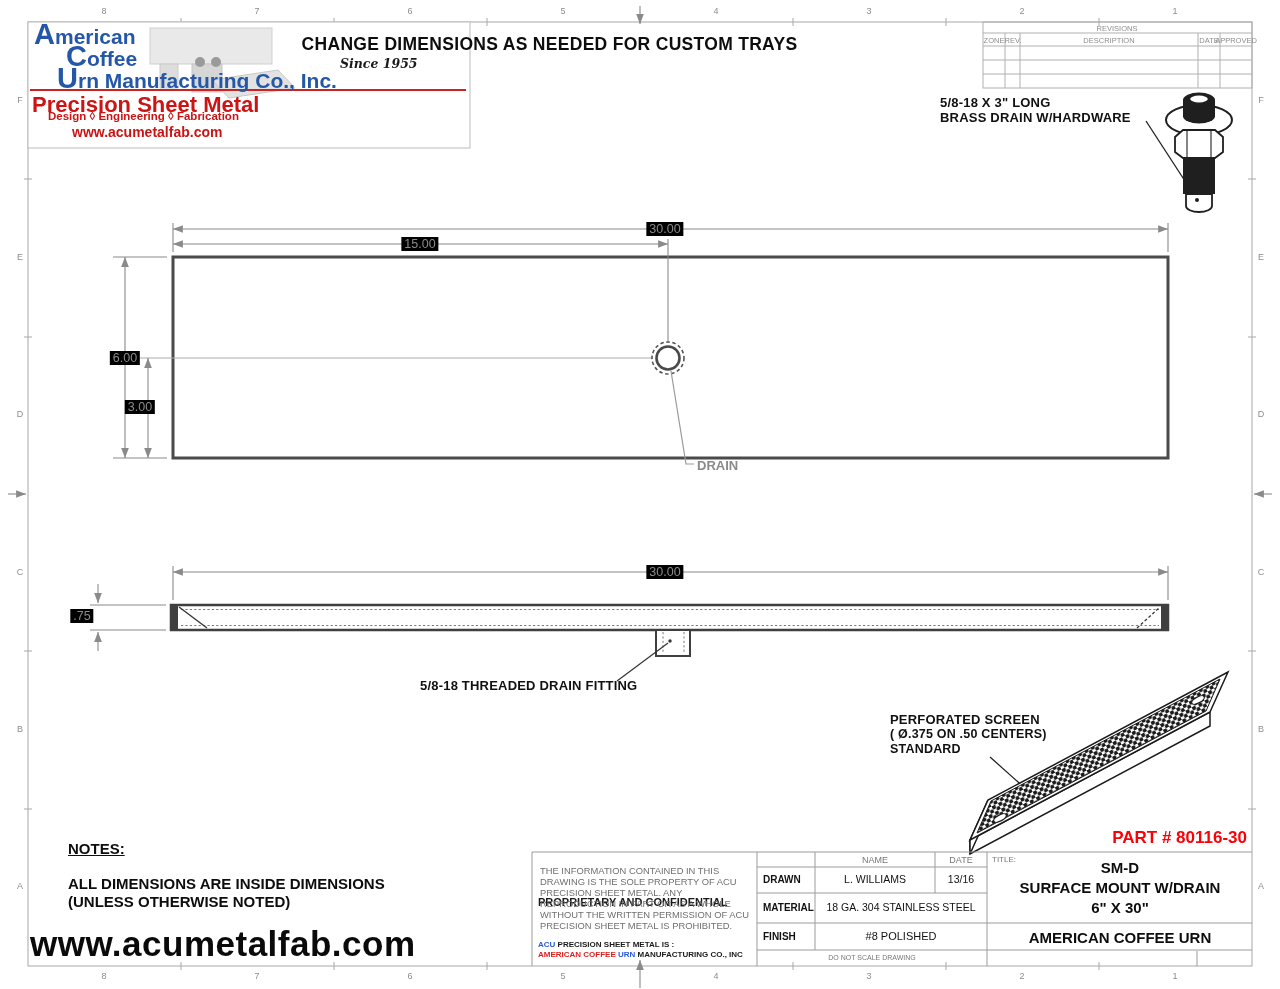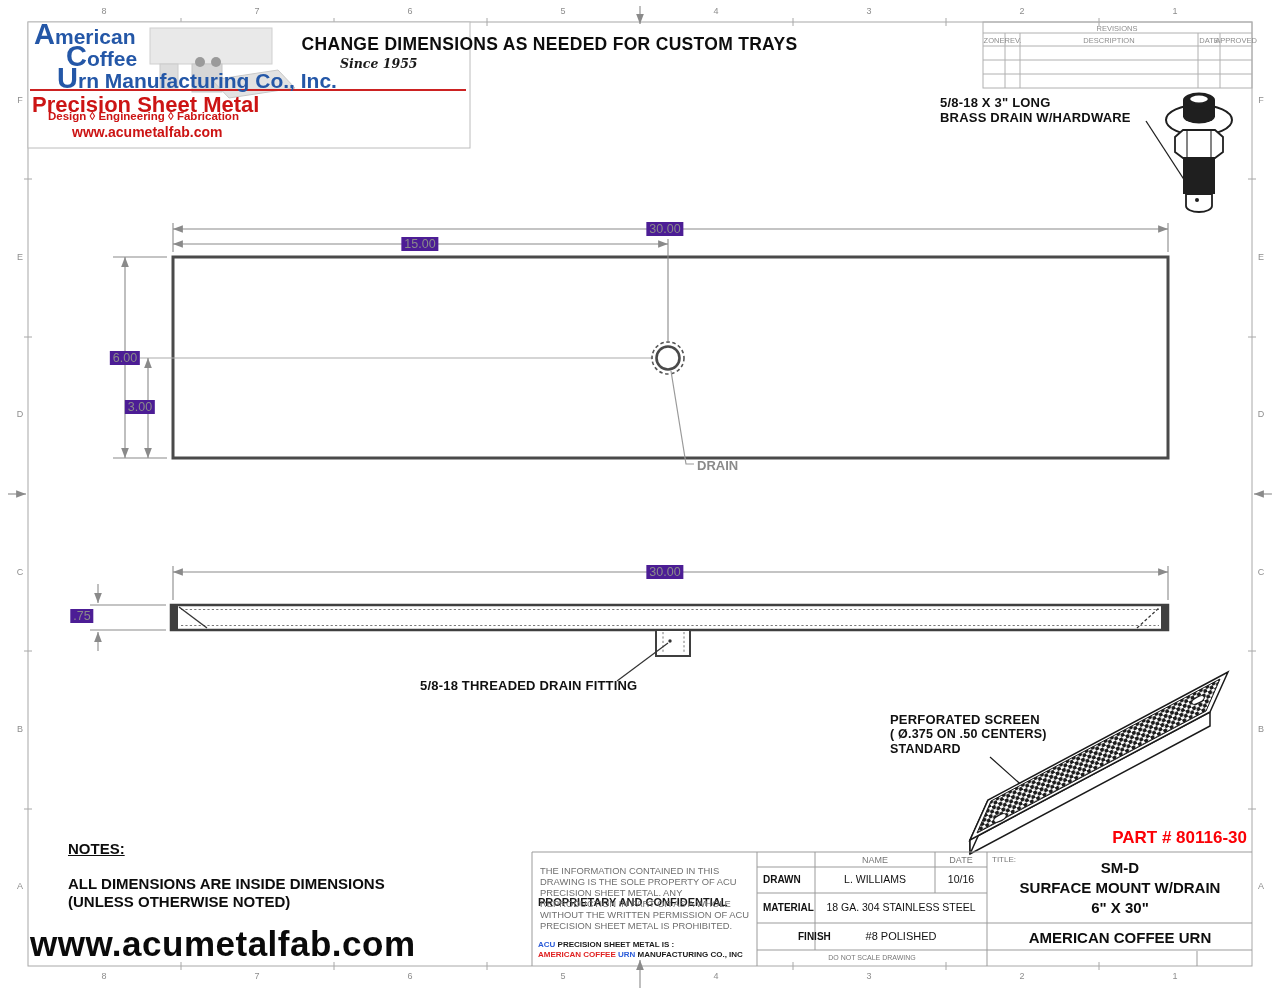--- a/index.html
+++ b/index.html
@@ -1,20 +1,20 @@
 <!DOCTYPE html>
 <html><head>
 <meta charset="utf-8">
 <style>
   html,body{margin:0;padding:0;background:#ffffff;}
   #sheet{position:relative;width:1280px;height:989px;background:#ffffff;overflow:hidden;
          font-family:"Liberation Sans",sans-serif;}
   svg{position:absolute;left:0;top:0;}
   .zone{position:absolute;font-size:9px;color:#8d8d8d;width:14px;text-align:center;}
-  .dim{position:absolute;font-size:12.5px;color:#8a8a8a;background:#4c1d95;padding:0 3px;
+  .dim{position:absolute;font-size:12.5px;color:#8a8a8a;background:#000000;padding:0 3px;
        transform:translateX(-50%);}
   .callout{position:absolute;font-size:13px;font-weight:bold;color:#111111;letter-spacing:.2px;}
   .callout-gray{position:absolute;font-size:13px;font-weight:bold;color:#8a8a8a;}
   .banner{position:absolute;left:0;top:34px;width:1099px;text-align:center;
           font-size:17.5px;font-weight:bold;color:#0d0d0d;letter-spacing:.3px;}
   .rev-lbl{position:absolute;font-size:7.5px;color:#8d8d8d;transform:translateX(-50%);}
   .notes-title{position:absolute;font-size:15px;font-weight:bold;color:#0d0d0d;text-decoration:underline;}
   .notes-line{position:absolute;font-size:15px;font-weight:bold;color:#0d0d0d;}
   .site-big{position:absolute;font-size:35px;font-weight:bold;color:#0a0a0a;letter-spacing:.5px;}
   .part-no{position:absolute;font-size:17px;font-weight:bold;color:#fb0006;}
@@ -254,24 +254,24 @@
   <div class="tb prop-body" style="left:540px;top:866px;width:214px;">THE INFORMATION CONTAINED IN THIS DRAWING IS THE SOLE PROPERTY OF ACU PRECISION SHEET METAL.  ANY REPRODUCTION IN PART OR AS A WHOLE WITHOUT THE WRITTEN PERMISSION OF ACU PRECISION SHEET METAL IS PROHIBITED.</div>
   <div class="tb prop-foot" style="left:538px;top:940px;width:218px;">
     <div><span class="blue">ACU</span><span> PRECISION SHEET METAL IS :</span></div>
     <div><span class="red">AMERICAN COFFEE </span><span class="blue">URN</span><span> MANUFACTURING CO., INC</span></div>
   </div>
 
   <span class="tb tb-head" style="left:875px;top:855px;">NAME</span>
   <span class="tb tb-head" style="left:961px;top:855px;">DATE</span>
   <span class="tb tb-key" style="left:763px;top:874px;">DRAWN</span>
   <span class="tb tb-val" style="left:875px;top:873px;">L. WILLIAMS</span>
-  <span class="tb tb-val" style="left:961px;top:873px;">10/16</span>
+  <span class="tb tb-val" style="left:961px;top:873px;">13/16</span>
   <span class="tb tb-key" style="left:763px;top:902px;">MATERIAL</span>
   <span class="tb tb-val" style="left:901px;top:901px;">18 GA. 304 STAINLESS STEEL</span>
-  <span class="tb tb-key" style="left:763px;top:931px;margin-left:35px;">FINISH</span>
+  <span class="tb tb-key" style="left:763px;top:931px;">FINISH</span>
   <span class="tb tb-val" style="left:901px;top:930px;font-size:11px;">#8 POLISHED</span>
   <span class="tb tb-small" style="left:872px;top:954px;transform:translateX(-50%);font-size:7px;">DO NOT SCALE DRAWING</span>
 
   <span class="tb tb-small" style="left:992px;top:855px;">TITLE:</span>
   <div class="tb-title" style="left:990px;top:859px;">SM-D</div>
   <div class="tb-title" style="left:990px;top:879px;">SURFACE MOUNT W/DRAIN</div>
   <div class="tb-title" style="left:990px;top:899px;">6" X 30"</div>
   <div class="tb-title" style="left:990px;top:929px;">AMERICAN COFFEE URN</div>
 
 </div>

